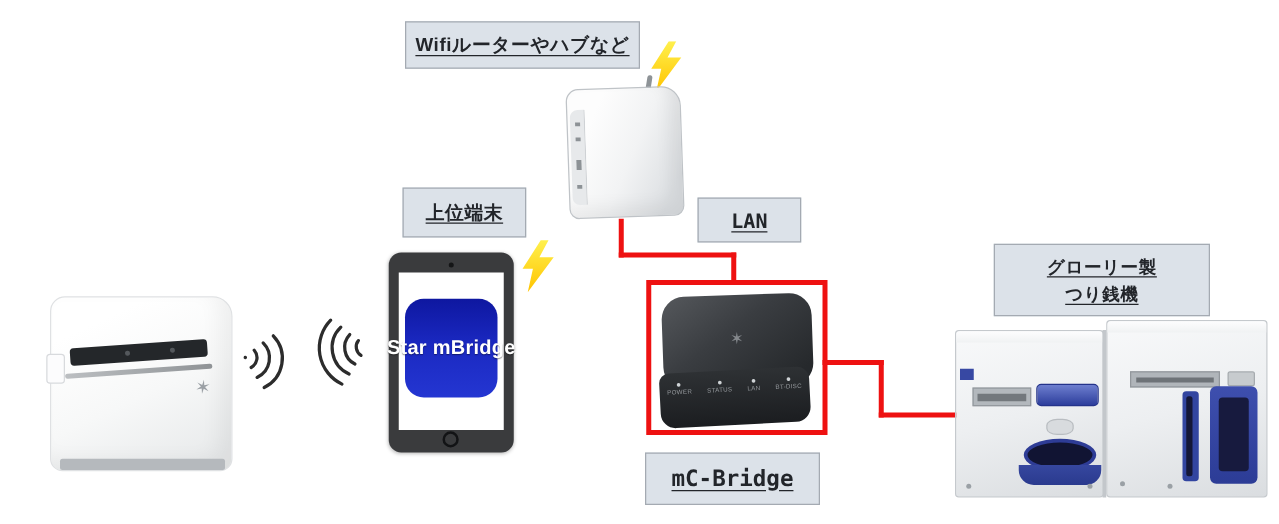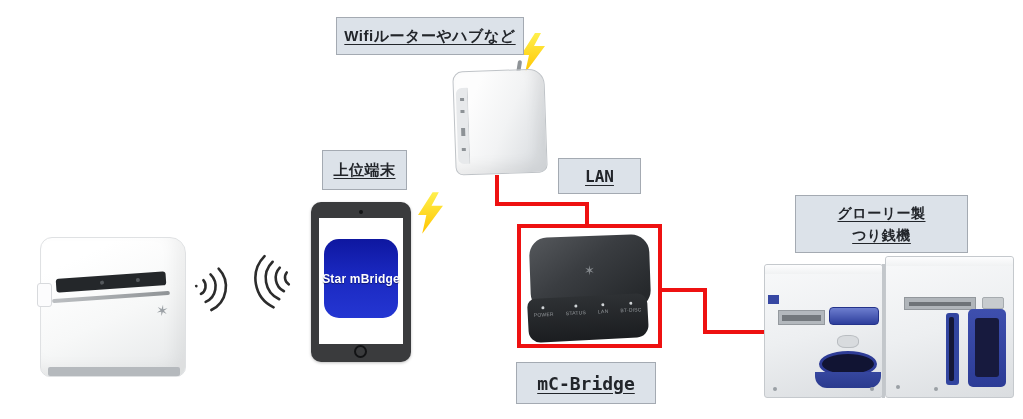--- a/index.html
+++ b/index.html
@@ -11,22 +11,22 @@
 
   
   .tag {
     position:absolute; display:flex; flex-direction:column; align-items:center; justify-content:center;
     background:#dce2e9; border:1px solid #a4aab2; color:#22252a; font-weight:bold;
     text-align:center;
   }
   .tag span { text-decoration:underline; text-underline-offset:3px; }
   .tag-jp { font-size:15px; letter-spacing:0.5px; }
   .tag-mono { font-family:"DejaVu Sans Mono", monospace; }
-  #tag-wifirouter { left:336px; top:17px;  width:188px; height:38px; }
-  #tag-host       { left:322px; top:150px; width:85px;  height:40px; }
+  #tag-wifirouter { left:324px; top:17px;  width:188px; height:38px; }
+  #tag-host       { left:322px; top:150px; width:99px;  height:40px; }
   #tag-lan        { left:558px; top:158px; width:83px;  height:36px; font-size:16px; }
   #tag-rs232c     { left:672px; top:243px; width:99px;  height:39px; font-size:15px; }
   #tag-glory      { left:795px; top:195px; width:173px; height:58px; font-size:14px; line-height:1.6; }
   #tag-mcbridge   { left:516px; top:362px; width:140px; height:42px; font-size:18px; }
 
   
   .redseg { position:absolute; background:#ee1111; }
   #seg-rv { left:495px; top:175px; width:4px;  height:31px; }
   #seg-rh { left:495px; top:202px; width:94px; height:4px;  }
   #seg-bv { left:585px; top:202px; width:4px;  height:26px; }
@@ -77,21 +77,21 @@
     background:#3a3b3d; border-radius:10px; box-shadow:0 1px 3px rgba(0,0,0,0.25);
   }
   .tablet-camera { position:absolute; left:48px; top:8px; width:4px; height:4px; border-radius:50%; background:#141516; }
   .tablet-screen { position:absolute; left:8px; top:16px; width:84px; height:126px; background:#ffffff; }
   .app-icon {
     position:absolute; left:5px; top:21px; width:74px; height:79px; border-radius:15px;
     background:linear-gradient(180deg,#0e17a0 0%,#1a28c0 45%,#2436d2 100%);
     display:flex; align-items:center; justify-content:center;
   }
   .app-icon span {
-    color:#ffffff; font-weight:bold; font-size:12px; letter-spacing:0.2px;
+    color:#ffffff; font-weight:bold; font-size:16px; letter-spacing:0.2px;
     text-shadow:0 1px 1px rgba(0,0,0,0.45); white-space:nowrap;
   }
   .tablet-home {
     position:absolute; left:43px; bottom:4px; width:13px; height:13px;
     border:2px solid #121315; border-radius:50%;
   }
 
   
   .bolt { position:absolute; }
   #bolt-router { left:520px; top:33px; }

